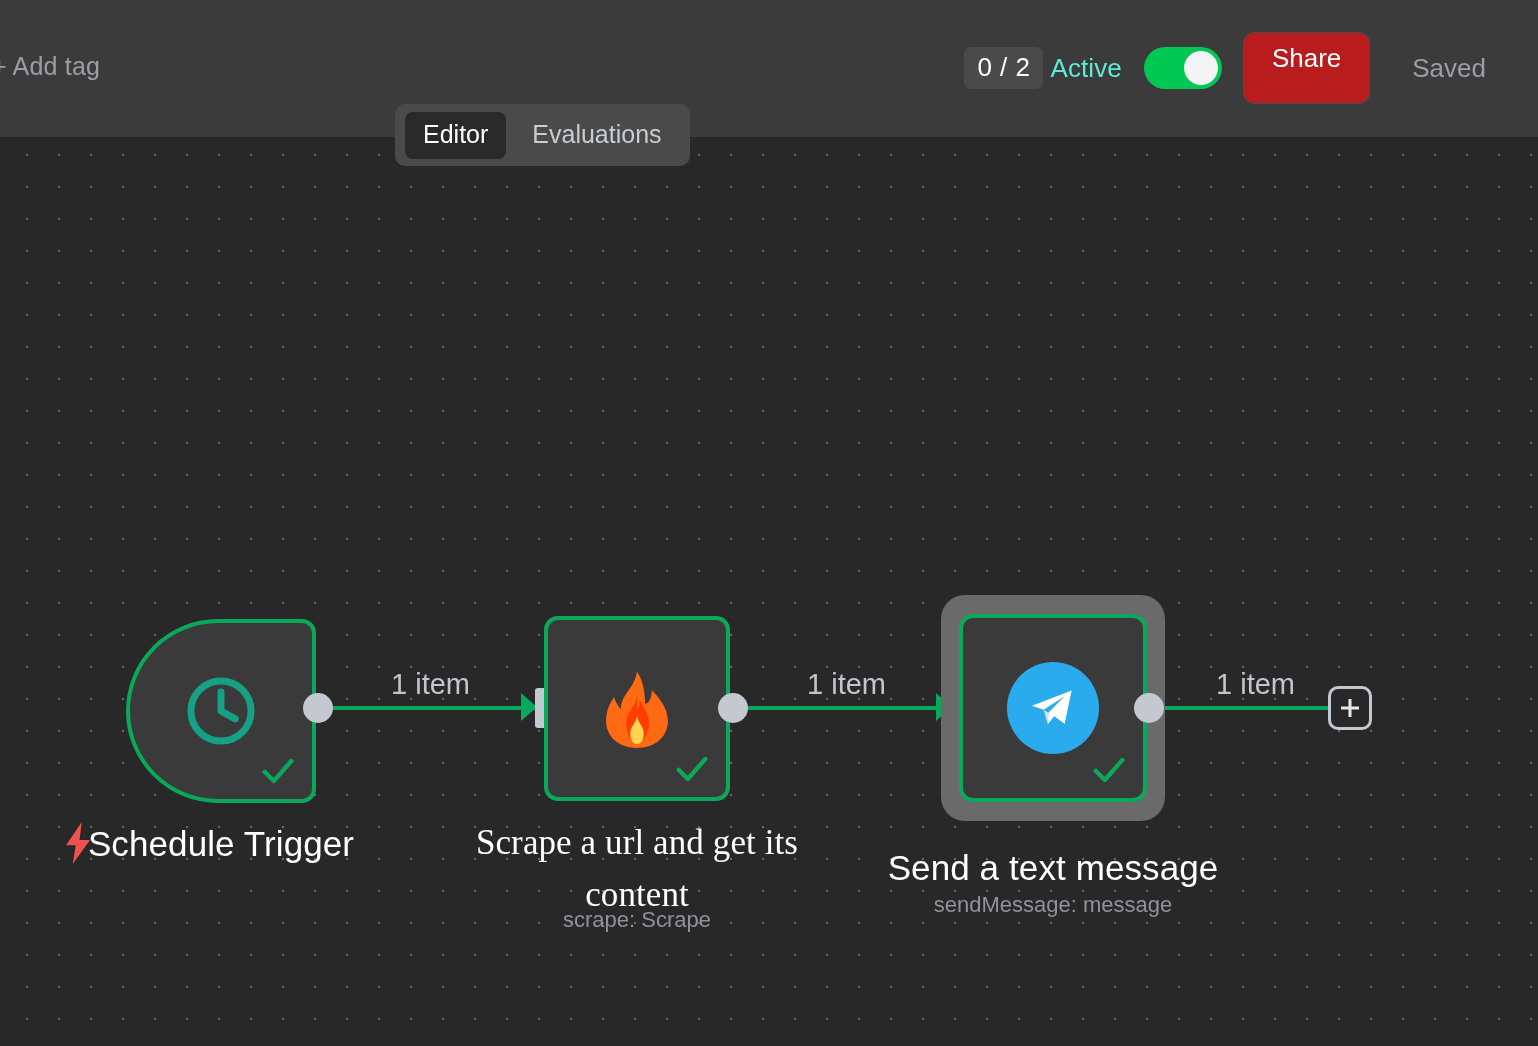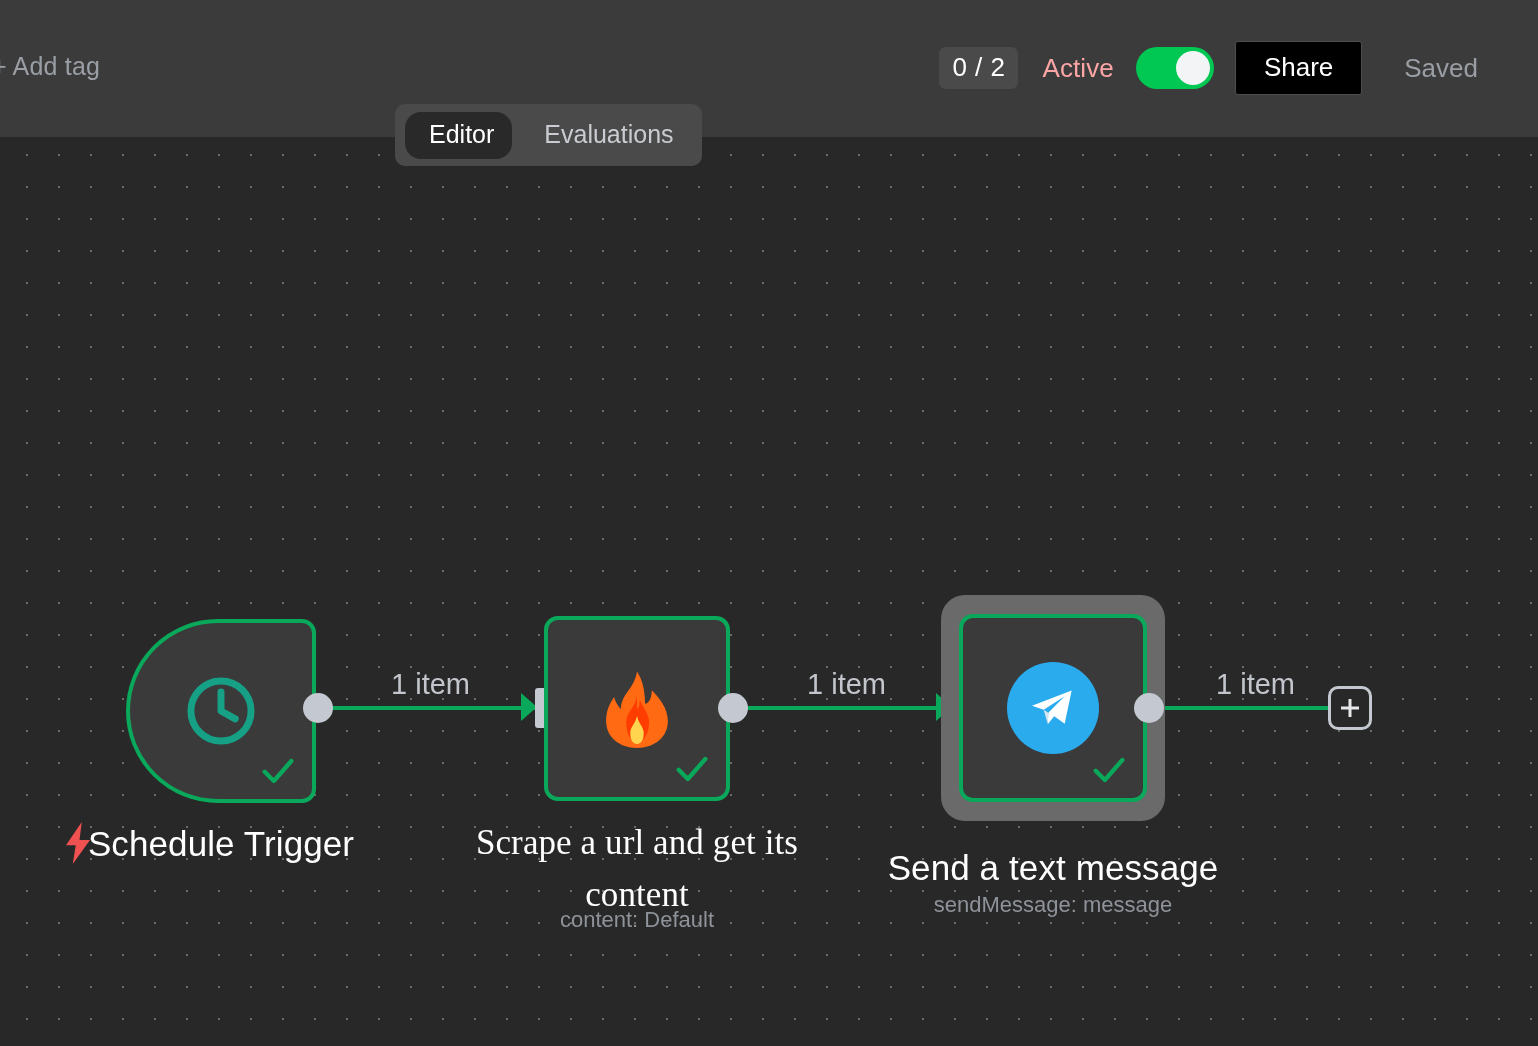--- a/index.html
+++ b/index.html
@@ -34,40 +34,40 @@
     position: absolute;
     left: -8px;
     top: 52px;
     font-size: 25px;
     color: #9a9ea5;
     letter-spacing: 0.2px;
     white-space: nowrap;
   }
   .header-right {
     position: absolute;
-    right: 8px;
+    right: 0;
     top: 38px;
     height: 60px;
     display: flex;
     align-items: center;
     justify-content: center;
   }
   .count-badge {
     background: #4a4a4a;
     color: #ffffff;
     font-size: 26px;
     border-radius: 7px;
     padding: 7px 13px 9px 13px;
     line-height: 1;
     letter-spacing: 0.5px;
   }
   .active-label {
-    color: #fca5a5;
+    color: #5eead4;
     font-size: 26px;
-    margin-left: 24px;
+    margin-left: 7px;
     letter-spacing: 0.1px;
   }
   .toggle {
     margin-left: 22px;
     width: 78px;
     height: 42px;
     border-radius: 21px;
     background: #00c853;
     position: relative;
     flex: none;
@@ -76,26 +76,26 @@
     position: absolute;
     right: 4px;
     top: 4px;
     width: 34px;
     height: 34px;
     border-radius: 50%;
     background: #f2f4f6;
   }
   .share-btn {
     margin-left: 21px;
-    background: #000000;
+    background: #b91c1c;
     border: 1px solid #4d4d4d;
-    border-radius: 3px;
+    border-radius: 11px;
     color: #ffffff;
     font-size: 26px;
-    padding: 12px 28px 14px 28px;
+    padding: 12px 28px 32px 28px;
     line-height: 1;
     cursor: pointer;
   }
   .saved-label {
     margin-left: 42px;
     margin-right: 52px;
     color: #9a9ea5;
     font-size: 26px;
   }
 
@@ -108,22 +108,22 @@
     display: flex;
     align-items: center;
     background: #4a4a4a;
     border-radius: 10px;
     padding: 0 6px;
     z-index: 5;
   }
   .tab {
     font-size: 25px;
     color: #c9ccd1;
-    padding: 10px 18px 12px 24px;
-    border-radius: 16px;
+    padding: 10px 18px 12px 18px;
+    border-radius: 8px;
     margin: 0 4px;
     line-height: 1;
     cursor: pointer;
     white-space: nowrap;
   }
   .tab.active {
     background: #292929;
     color: #ffffff;
   }
 
@@ -344,21 +344,21 @@
         </svg>
       </div>
       <div class="check">
         <svg width="40" height="40" viewBox="0 0 24 24">
           <path d="M4 12.5 L9.5 18 L20 6" fill="none" stroke="#0aa85a" stroke-width="2.6" stroke-linecap="round" stroke-linejoin="round"></path>
         </svg>
       </div>
     </div>
     <div class="out-dot" style="left:718px; top:556px;"></div>
     <div class="node-title" style="left:447px; top:680px; width:380px;font-family:Liberation Serif, serif;">Scrape a url and get its content</div>
-    <div class="node-subtitle" style="left:447px; top:769px; width:380px;">content: Default</div>
+    <div class="node-subtitle" style="left:447px; top:769px; width:380px;">scrape: Scrape</div>
 
     <div class="in-arrow" style="left:936px; top:556px;"></div>
     <div class="in-port" style="left:950px; top:551px;"></div>
 
     <div class="node-selection" style="left:941px; top:458px; width:224px; height:226px;"></div>
     <div class="node square" style="left:959px; top:477px; width:188px; height:188px;">
       <div class="node-icon">
         <div class="tg-circle">
           <svg width="56" height="56" viewBox="0 0 48 48">
             <path d="M40 9 L6 22 L16 25.5 L34 14 L20 28 L19.5 38 L25 31 L34 37.5 Z" fill="#ffffff"></path>

